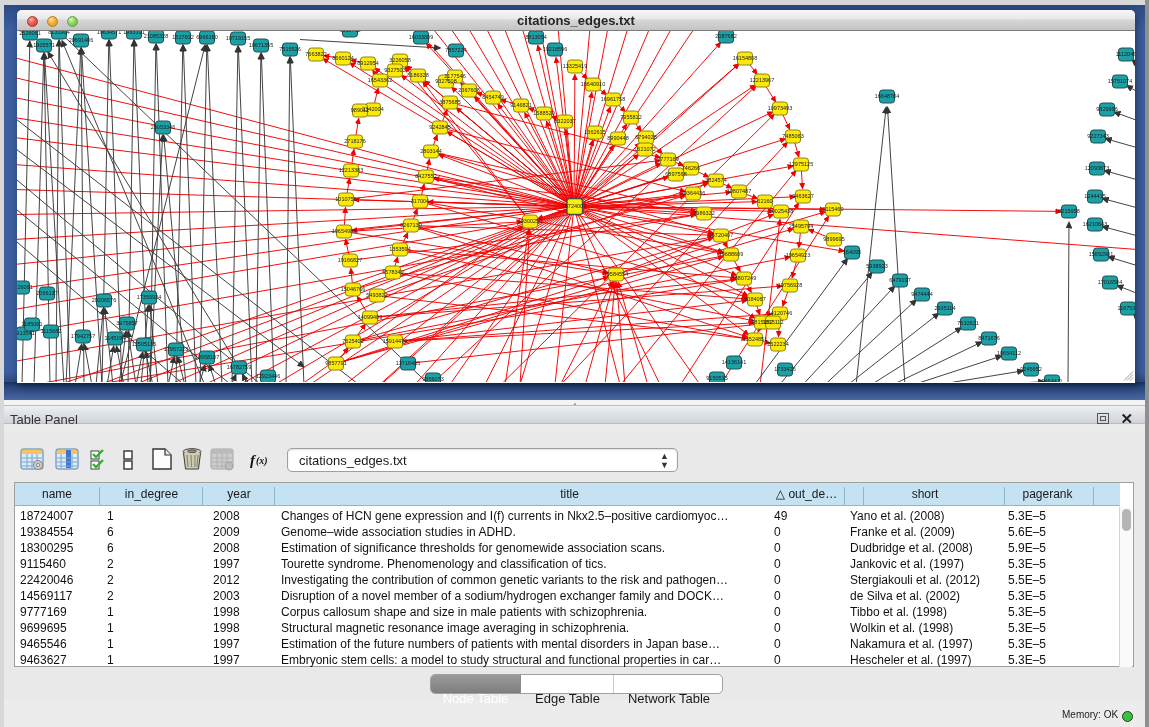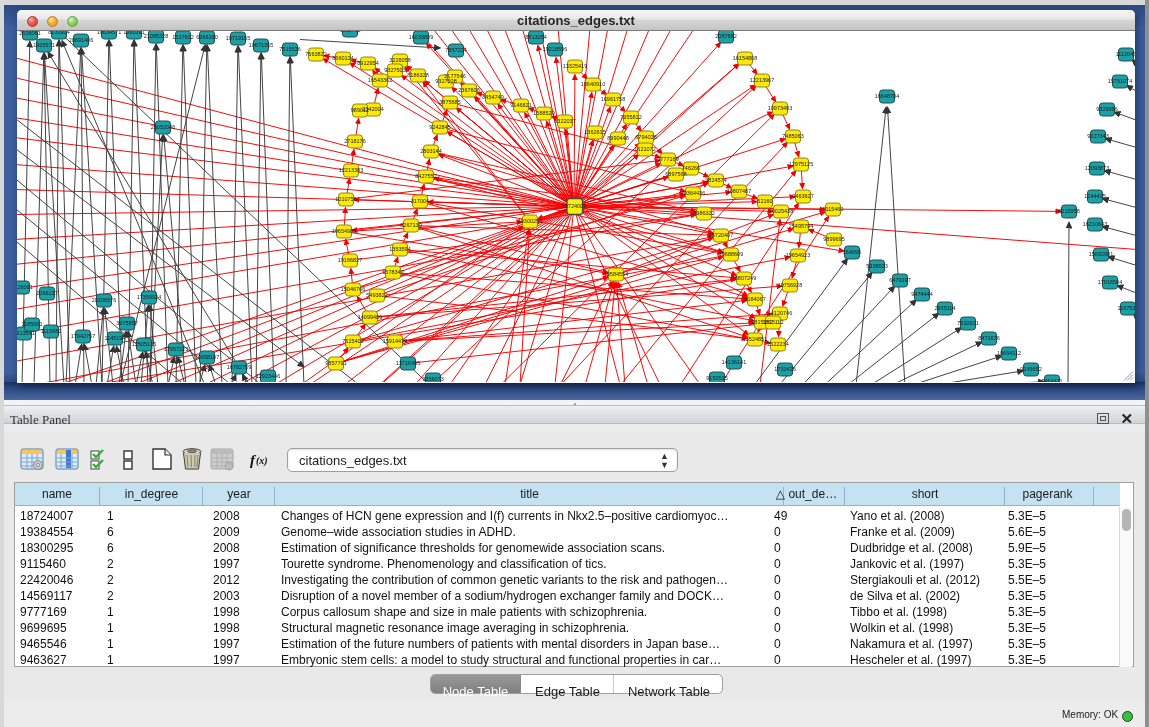--- a/index.html
+++ b/index.html
@@ -17,21 +17,21 @@
   font-size:13px; font-weight:bold; color:#262626; }
 .tl { position:absolute; top:5.5px; width:11px; height:11px; border-radius:50%; }
 .tl.r { left:9.5px; background:radial-gradient(circle at 35% 30%, #ffb3ad 0%, #ee6056 40%, #cf332a 100%); border:0.5px solid #a43a33;}
 .tl.o { left:29.5px; background:radial-gradient(circle at 35% 30%, #ffe2a8 0%, #f3ae34 45%, #e3941a 100%); border:0.5px solid #b37f27;}
 .tl.g { left:49.5px; background:radial-gradient(circle at 35% 30%, #d7f5c4 0%, #8ed463 45%, #5fb637 100%); border:0.5px solid #6a9e41;}
 .canvas { position:absolute; left:0; top:21px; width:1118px; height:351px;
   background:#fff; overflow:hidden; }
 .splitter { position:absolute; left:0px; top:400px; width:1145px; height:5px; background:#f4f4f4; }
 .tphead { position:absolute; left:0px; top:405px; width:1145px; height:19px;
   background:linear-gradient(180deg,#eef0f3 0%,#dcdfe3 55%,#d0d3d8 100%);
-  border-top:1px solid #b9bfc9; border-bottom:1px solid #bcbcbc;font-family:Liberation Serif, serif; }
+  border-top:1px solid #b9bfc9; border-bottom:1px solid #bcbcbc; }
 .tphead .t { position:absolute; left:10px; top:6px; font-size:13px; color:#333; }
 .tpicon1 { position:absolute; right:36px; top:7px; width:12px; height:11px;
   border:1.5px solid #555; }
 .tpicon1:after { content:''; position:absolute; left:2px; top:2px; width:4px; height:3px; border:1px solid #555; }
 .tpx { position:absolute; right:12px; top:4px; font-size:15px; font-weight:bold; color:#222; }
 .tpbody { position:absolute; left:0; top:432px; width:1145px; height:268px; background:#e9e9e9; }
 .combo { position:absolute; left:287px; top:448px; width:391px; height:24px; background:#fff;
   border:1px solid #9f9f9f; border-radius:5px; box-shadow:inset 0 1px 2px rgba(0,0,0,0.12); }
 .combo .ct { position:absolute; left:11px; top:4px; font-size:13px; color:#1a1a1a; }
 .combo .ar { position:absolute; right:8px; top:3px; font-size:9px; color:#333; line-height:9px; }
@@ -57,21 +57,21 @@
 .trow:nth-child(6) { top:106px; }
 .trow:nth-child(7) { top:122px; }
 .trow:nth-child(8) { top:138px; }
 .trow:nth-child(9) { top:154px; }
 .trow:nth-child(10) { top:170px; }
 .vscroll { position:absolute; right:1px; top:24px; width:13px; height:160px; background:#fafafa;
   border-left:1px solid #d5d5d5; }
 .vthumb { position:absolute; left:2px; top:2px; width:9px; height:22px; background:#b5b5b5; border-radius:5px; }
 .tabs { position:absolute; left:430px; top:674px; width:293px; height:20px;
   border:1px solid #9f9f9f; border-radius:5px; background:#fff; font-size:13px; }
-.tabs .seg { position:absolute; top:0; height:18px; padding-top:9px; text-align:center; color:#1a1a1a; }
+.tabs .seg { position:absolute; top:0; height:18px; padding-top:16px; text-align:center; color:#1a1a1a; }
 .seg1 { left:0; width:90px; background:linear-gradient(180deg,#9a9a9a,#7e7e7e); color:#fff !important;
   border-radius:4px 0 0 4px; border-right:1px solid #8a8a8a; }
 .seg2 { left:91px; width:92px; border-right:1px solid #c9c9c9; }
 .seg3 { left:184px; width:108px; }
 .statustext { position:absolute; left:1062px; top:709px; font-size:10px; color:#222; }
 .statusdot { position:absolute; left:1122px; top:710.5px; width:11px; height:11px;
   border-radius:50%; background:#35c53c; border:1px solid #333; }
 .leftedge { position:absolute; left:0; top:0; width:4px; height:727px; background:#d8d8d8; }
 .topedge { position:absolute; left:0; top:0; width:1149px; height:5px; background:#d8d8d8; }
 .rightedge { position:absolute; right:0; top:0; width:4px; height:727px; background:#8f8f8f; }
@@ -731,21 +731,21 @@
   </svg>
 <div class="combo">
     <span class="ct">citations_edges.txt</span>
     <span class="ar">▲<br>▼</span>
   </div>
 <div class="tablebox">
   <div class="thead">
     <span style="left:0;width:85px;">name</span>
     <span style="left:86px;width:102px;">in_degree</span>
     <span style="left:189px;width:71px;">year</span>
-    <span style="left:261px;width:508px;">title</span>
+    <span style="left:261px;width:588px;">title</span>
     <span style="left:754px;width:76px;">△ out_de…</span>
     <span style="left:831px;width:159px;">short</span>
     <span style="left:987px;width:92px;">pagerank</span>
   </div>
   <div class="rows">
       <div class="trow">
         <span class="c1">18724007</span>
         <span class="c2">1</span>
         <span class="c3">2008</span>
         <span class="c4">Changes of HCN gene expression and I(f) currents in Nkx2.5–positive cardiomyoc…</span>

